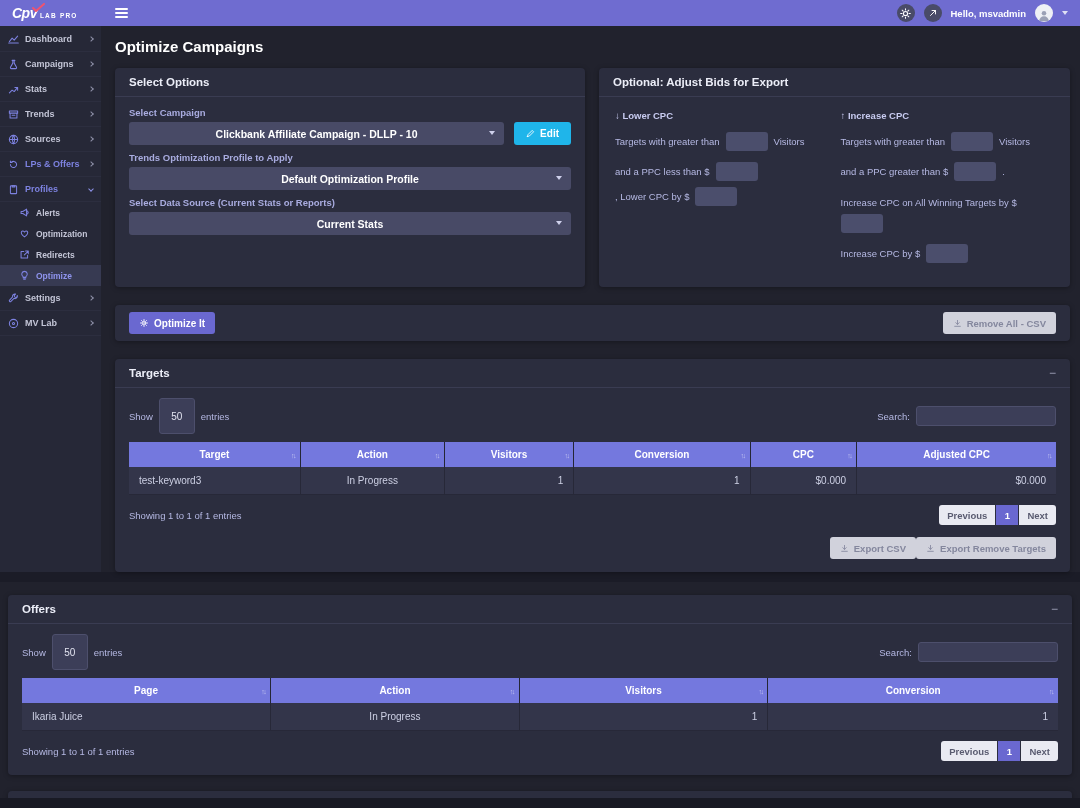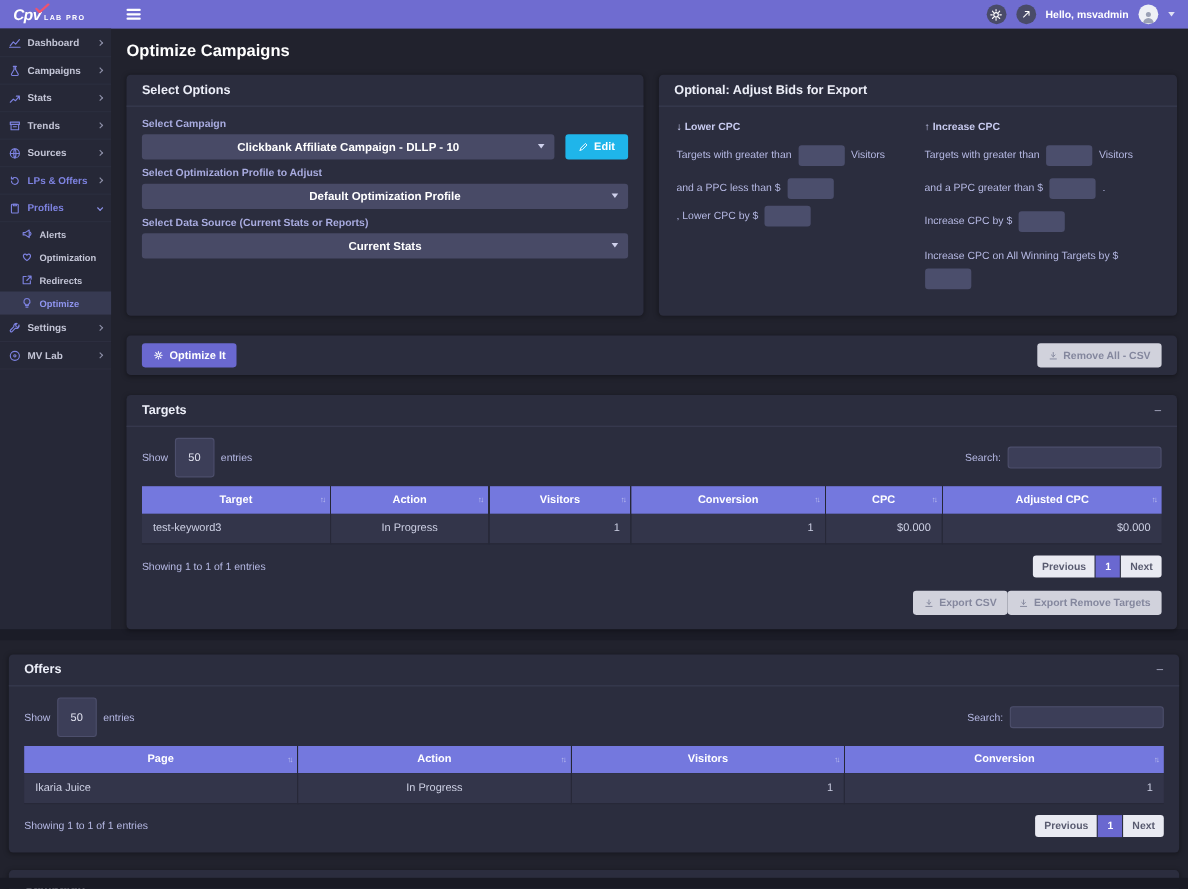--- a/index.html
+++ b/index.html
@@ -264,21 +264,21 @@
               <span>Clickbank Affiliate Campaign  -  DLLP  -  10</span>
               <span class="sel-caret"></span>
             </div>
             <button class="btn-edit">
               <svg width="9" height="9" viewBox="0 0 16 16">
                   <path d="M2.5 13.5l1-3.5 7.5-7.5 2.5 2.5-7.5 7.5-3.5 1z"></path>
                 </svg>
               <span>Edit</span>
             </button>
           </div>
-          <div class="f-label">Select Optimization Profile to Adjust</div>
+          <div class="f-label">Trends Optimization Profile to Apply</div>
           <div class="select">
             <span>Default Optimization Profile</span>
             <span class="sel-caret"></span>
           </div>
           <div class="f-label">Select Data Source (Current Stats or Reports)</div>
           <div class="select">
             <span>Current Stats</span>
             <span class="sel-caret"></span>
           </div>
         </div>
@@ -308,26 +308,26 @@
             <div class="bline">
               <span>Targets with greater than</span>
               <input class="binput" style="">
               <span>Visitors</span>
             </div>
             <div class="bline">
               <span>and a PPC greater than $</span>
               <input class="binput" style="">
               <span>.</span>
             </div>
+            <div class="bline gap-top">
+              <span>Increase CPC on All Winning Targets by $</span>
+              <input class="binput" style="">
+            </div>
             <div class="bline">
               <span>Increase CPC by $</span>
-              <input class="binput" style="">
-            </div>
-            <div class="bline gap-top">
-              <span>Increase CPC on All Winning Targets by $</span>
               <input class="binput" style="">
             </div>
           </div>
         </div>
       </section>
     </div>
 
     <section class="panel actions-panel">
       <button class="btn-primary">
         <svg width="10" height="10" viewBox="0 0 16 16">

